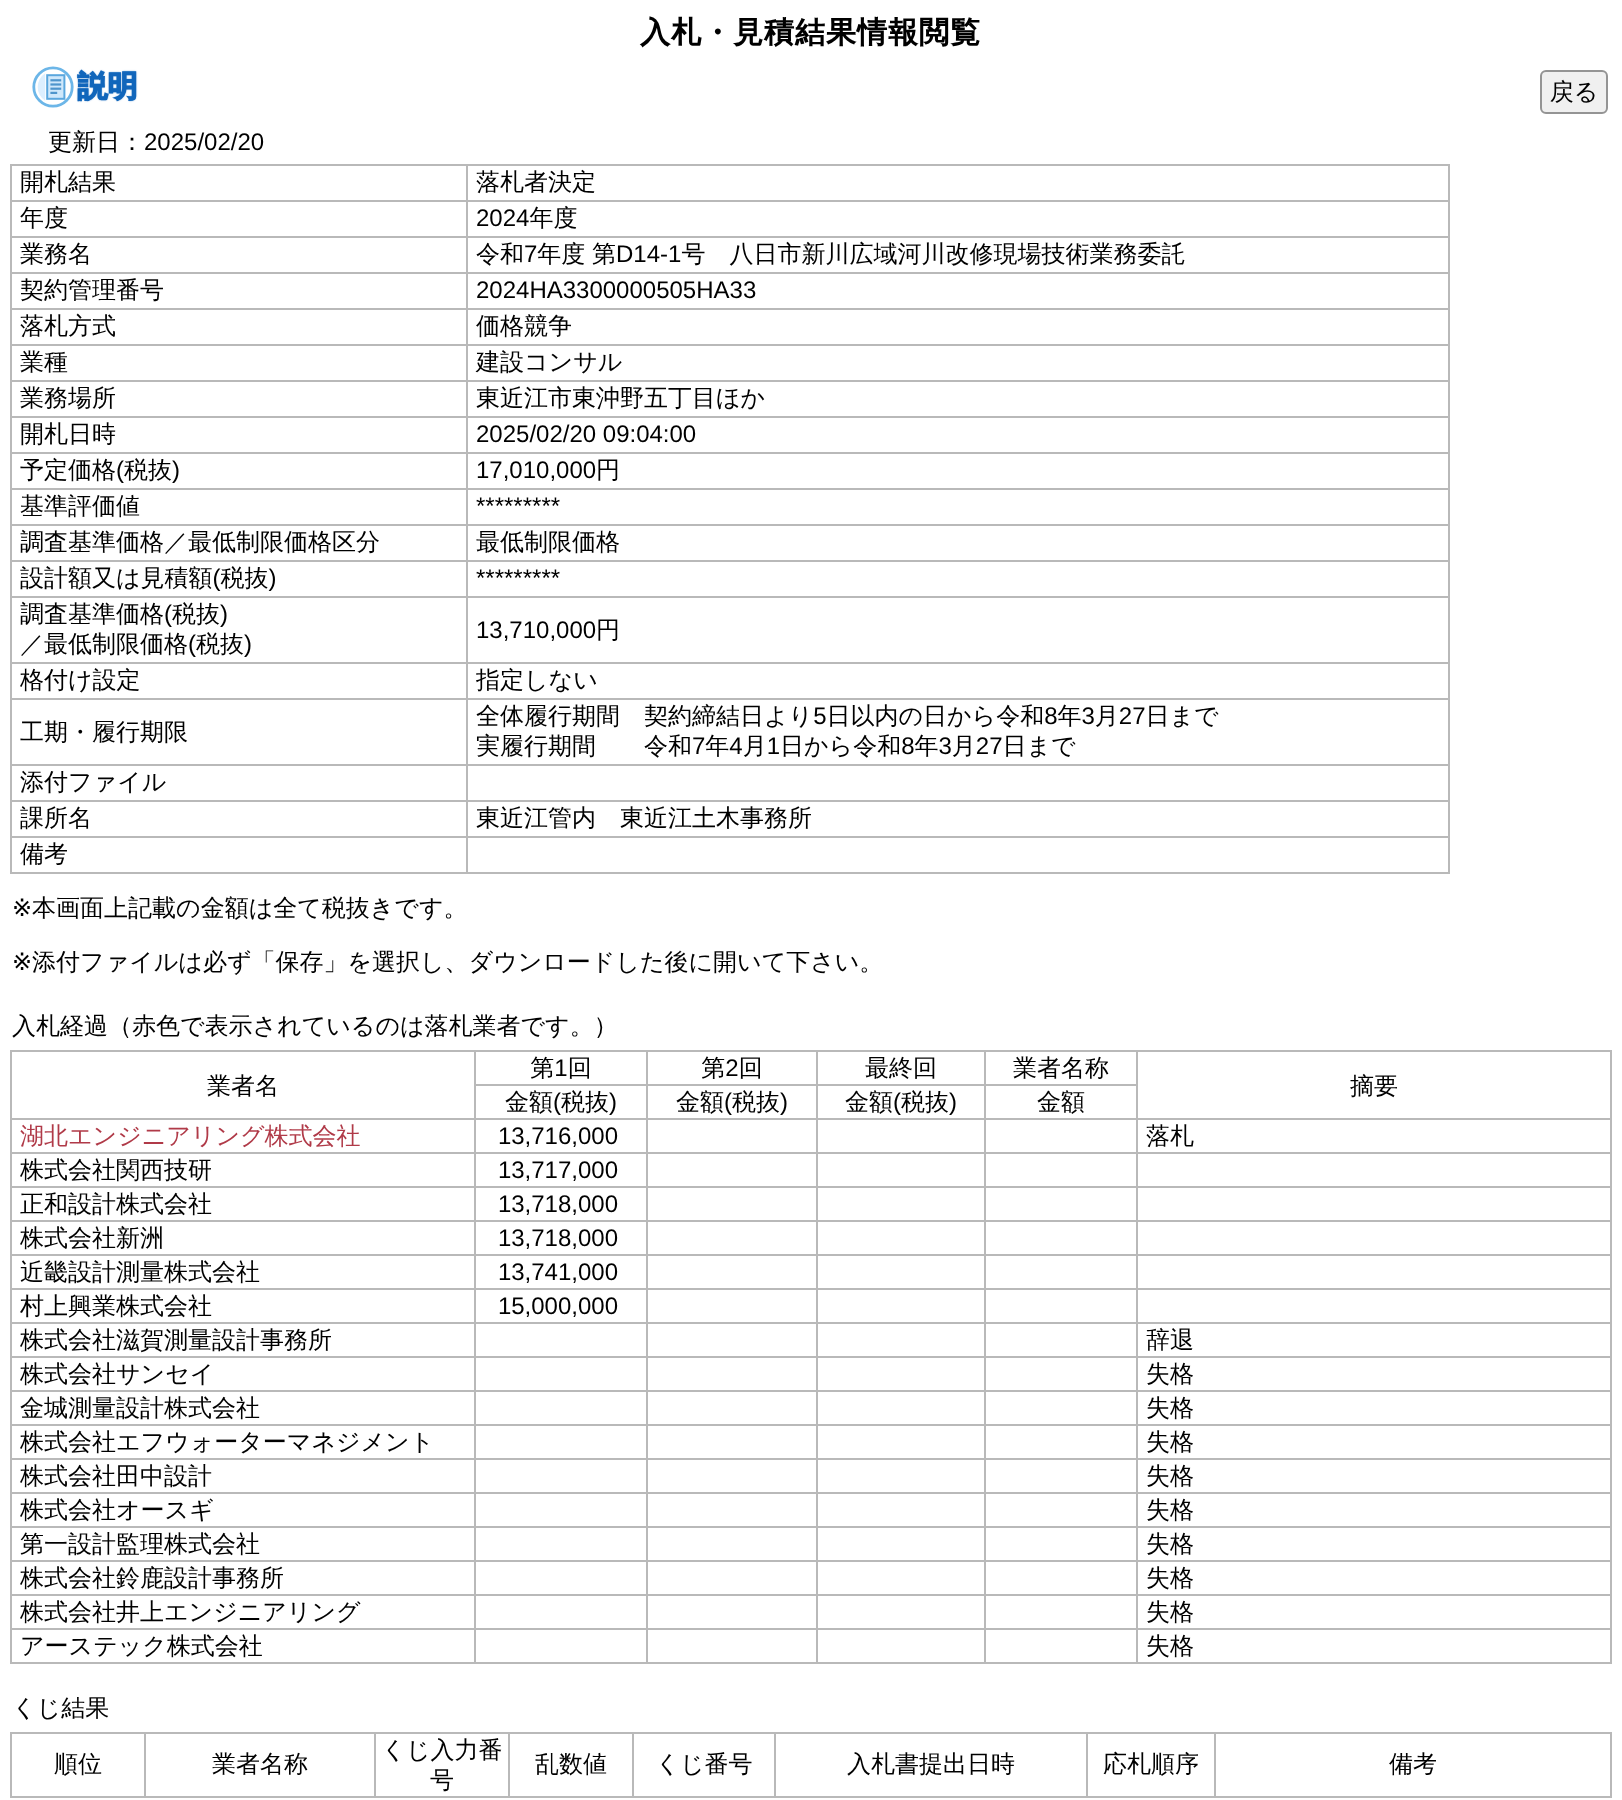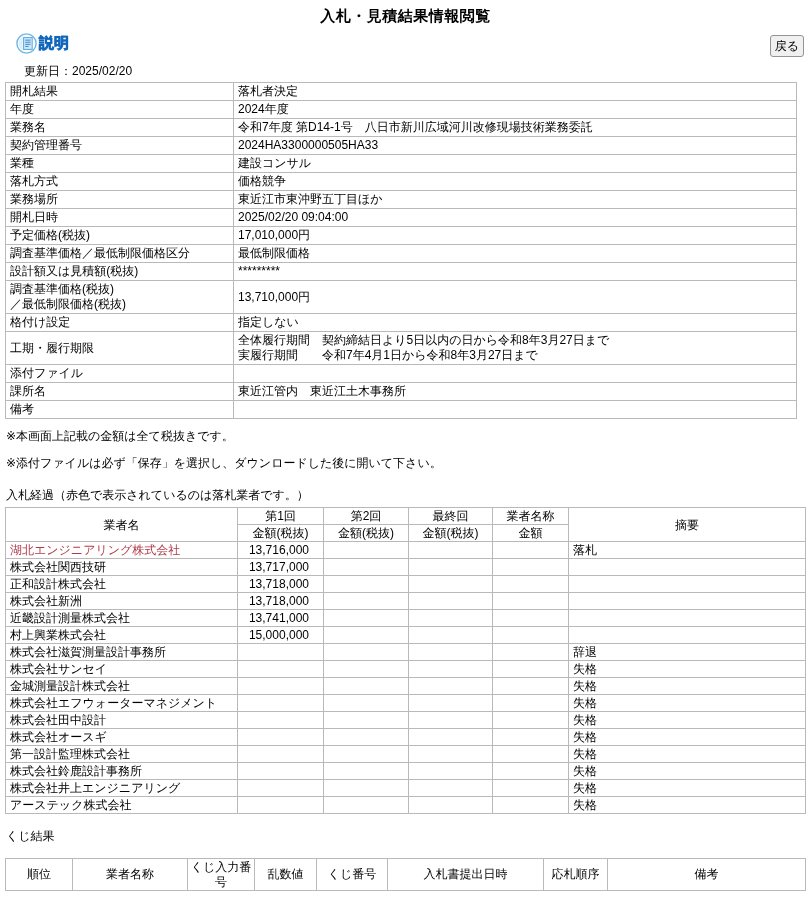--- a/index.html
+++ b/index.html
@@ -79,21 +79,21 @@
     font-size: 12px;
     padding-left: 24px;
     padding-bottom: 2px;
   }
 
   
   table {
     border-collapse: collapse;
   }
   .info-table {
-    width: 792px;
+    width: 720px;
     margin-left: 5px;
     table-layout: fixed;
     border: 1px solid #b9b9b9;
   }
   .info-table td {
     border: 1px solid #b9b9b9;
     font-size: 12px;
     padding: 1px 4px;
     vertical-align: middle;
     line-height: 15px;
@@ -143,21 +143,21 @@
   .bid-table td.vendor { text-align: left; }
   .bid-table td.amount { text-align: right; padding-right: 14px; }
   .bid-table td.remark { text-align: left; }
   .bid-table tr.winner td.vendor { color: #b03a48; }
 
   
   .lottery-caption {
     font-size: 12px;
     padding-left: 6px;
     margin-top: 14px;
-    margin-bottom: 13px;
+    margin-bottom: 3px;
   }
   .lottery-table {
     width: 800px;
     margin-left: 5px;
     table-layout: fixed;
     border: 1px solid #b9b9b9;
   }
   .lottery-table th {
     border: 1px solid #b9b9b9;
     font-size: 12px;
@@ -206,38 +206,42 @@
       </tr>
       <tr>
         <td class="label" style="white-space: pre-line;">業務名</td>
         <td class="value">令和7年度 第D14-1号　八日市新川広域河川改修現場技術業務委託</td>
       </tr>
       <tr>
         <td class="label" style="white-space: pre-line;">契約管理番号</td>
         <td class="value">2024HA3300000505HA33</td>
       </tr>
       <tr>
+        <td class="label" style="white-space: pre-line;">落札方式</td>
+        <td class="value">価格競争</td>
+      </tr>
+      <tr>
         <td class="label" style="white-space: pre-line;">業種</td>
         <td class="value">建設コンサル</td>
       </tr>
       <tr>
-        <td class="label" style="white-space: pre-line;">落札方式</td>
-        <td class="value">価格競争</td>
-      </tr>
-      <tr>
         <td class="label" style="white-space: pre-line;">業務場所</td>
         <td class="value">東近江市東沖野五丁目ほか</td>
       </tr>
       <tr>
         <td class="label" style="white-space: pre-line;">開札日時</td>
         <td class="value">2025/02/20 09:04:00</td>
       </tr>
       <tr>
         <td class="label" style="white-space: pre-line;">予定価格(税抜)</td>
         <td class="value">17,010,000円</td>
+      </tr>
+      <tr>
+        <td class="label" style="white-space: pre-line;">基準評価値</td>
+        <td class="value">*********</td>
       </tr>
       <tr>
         <td class="label" style="white-space: pre-line;">調査基準価格／最低制限価格区分</td>
         <td class="value">最低制限価格</td>
       </tr>
       <tr>
         <td class="label" style="white-space: pre-line;">設計額又は見積額(税抜)</td>
         <td class="value">*********</td>
       </tr>
       <tr>

